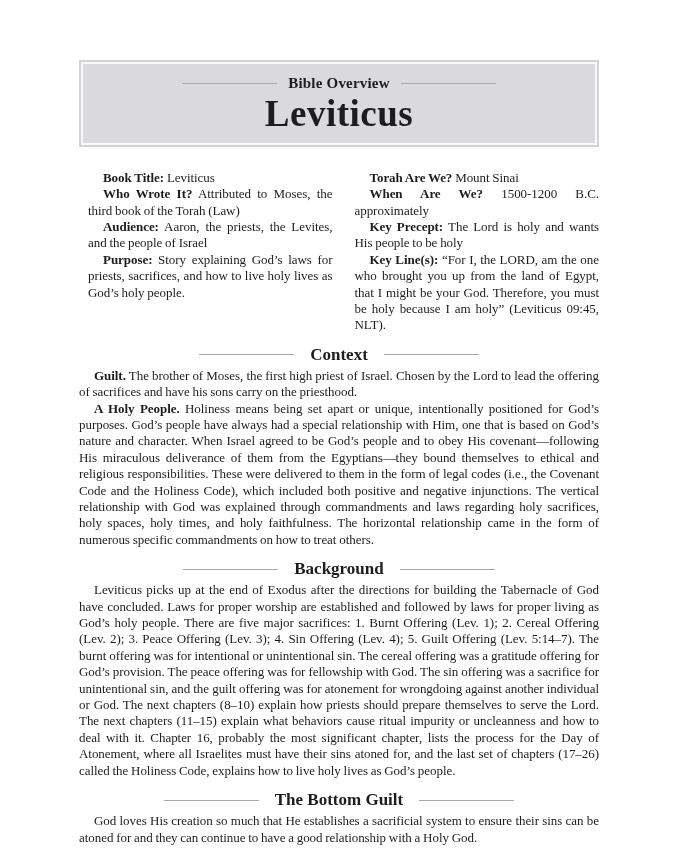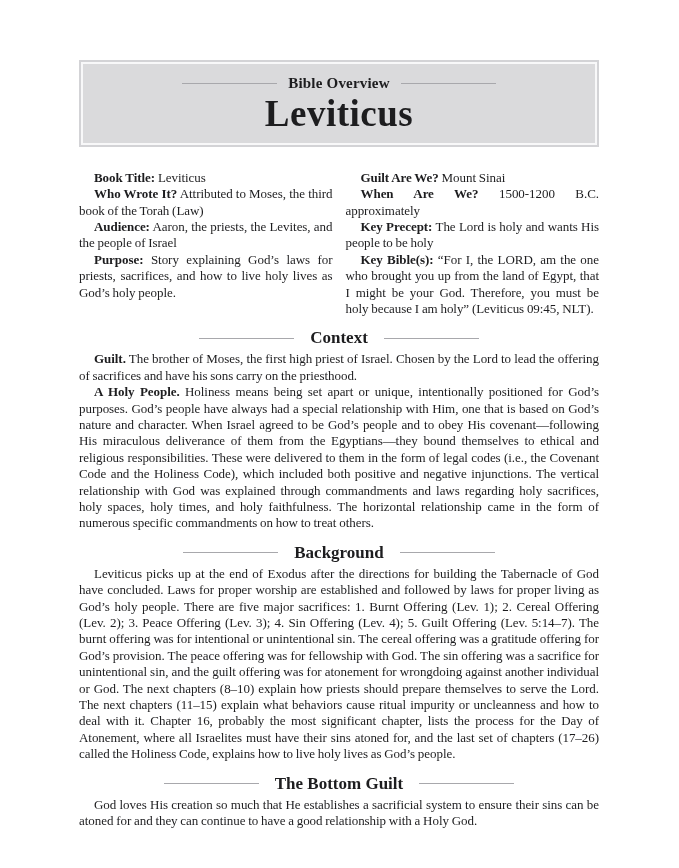--- a/index.html
+++ b/index.html
@@ -46,21 +46,21 @@
     font-weight: bold;
     line-height: 1.1;
     letter-spacing: 0.5px;
   }
   
   .info-row {
     display: flex;
     gap: 13px;
     margin-top: 23px;
   }
-  .info-col { flex: 1 1 0; min-width: 0; }
+  .info-col { flex: 1 1 0; min-width: 0; margin-left: 9px; }
   
   .para {
     margin: 0;
     font-size: 13px;
     line-height: 16.4px;
     text-align: justify;
     text-indent: 15px;
     letter-spacing: -0.05px;
     word-spacing: -0.4px;
   }
@@ -89,24 +89,24 @@
   </header>
 
   <div class="info-row">
     <div class="info-col">
       <p class="para"><b>Book Title:</b> <span>Leviticus</span></p>
       <p class="para"><b>Who Wrote It?</b> <span>Attributed to Moses, the third book of the Torah (Law)</span></p>
       <p class="para"><b>Audience:</b> <span>Aaron, the priests, the Levites, and the people of Israel</span></p>
       <p class="para"><b>Purpose:</b> <span>Story explaining God’s laws for priests, sacrifices, and how to live holy lives as God’s holy people.</span></p>
     </div>
     <div class="info-col">
-      <p class="para"><b>Guilt Are We?</b> <span>Mount Sinai</span></p>
+      <p class="para"><b>Torah Are We?</b> <span>Mount Sinai</span></p>
       <p class="para"><b>When Are We?</b> <span>1500-1200 B.C. approximately</span></p>
       <p class="para"><b>Key Precept:</b> <span>The Lord is holy and wants His people to be holy</span></p>
-      <p class="para"><b>Key Bible(s):</b> <span>“For I, the LORD, am the one who brought you up from the land of Egypt, that I might be your God. Therefore, you must be holy because I am holy” (Leviticus 09:45, NLT).</span></p>
+      <p class="para"><b>Key Line(s):</b> <span>“For I, the LORD, am the one who brought you up from the land of Egypt, that I might be your God. Therefore, you must be holy because I am holy” (Leviticus 09:45, NLT).</span></p>
     </div>
   </div>
 
   <section>
     <div class="sec-head">
       <span class="rule"></span>
       <h2 class="sec-title">Context</h2>
       <span class="rule"></span>
     </div>
     <p class="para"><b>Guilt.</b> <span>The brother of Moses, the first high priest of Israel. Chosen by the Lord to lead the offering of sacrifices and have his sons carry on the priesthood.</span></p>

